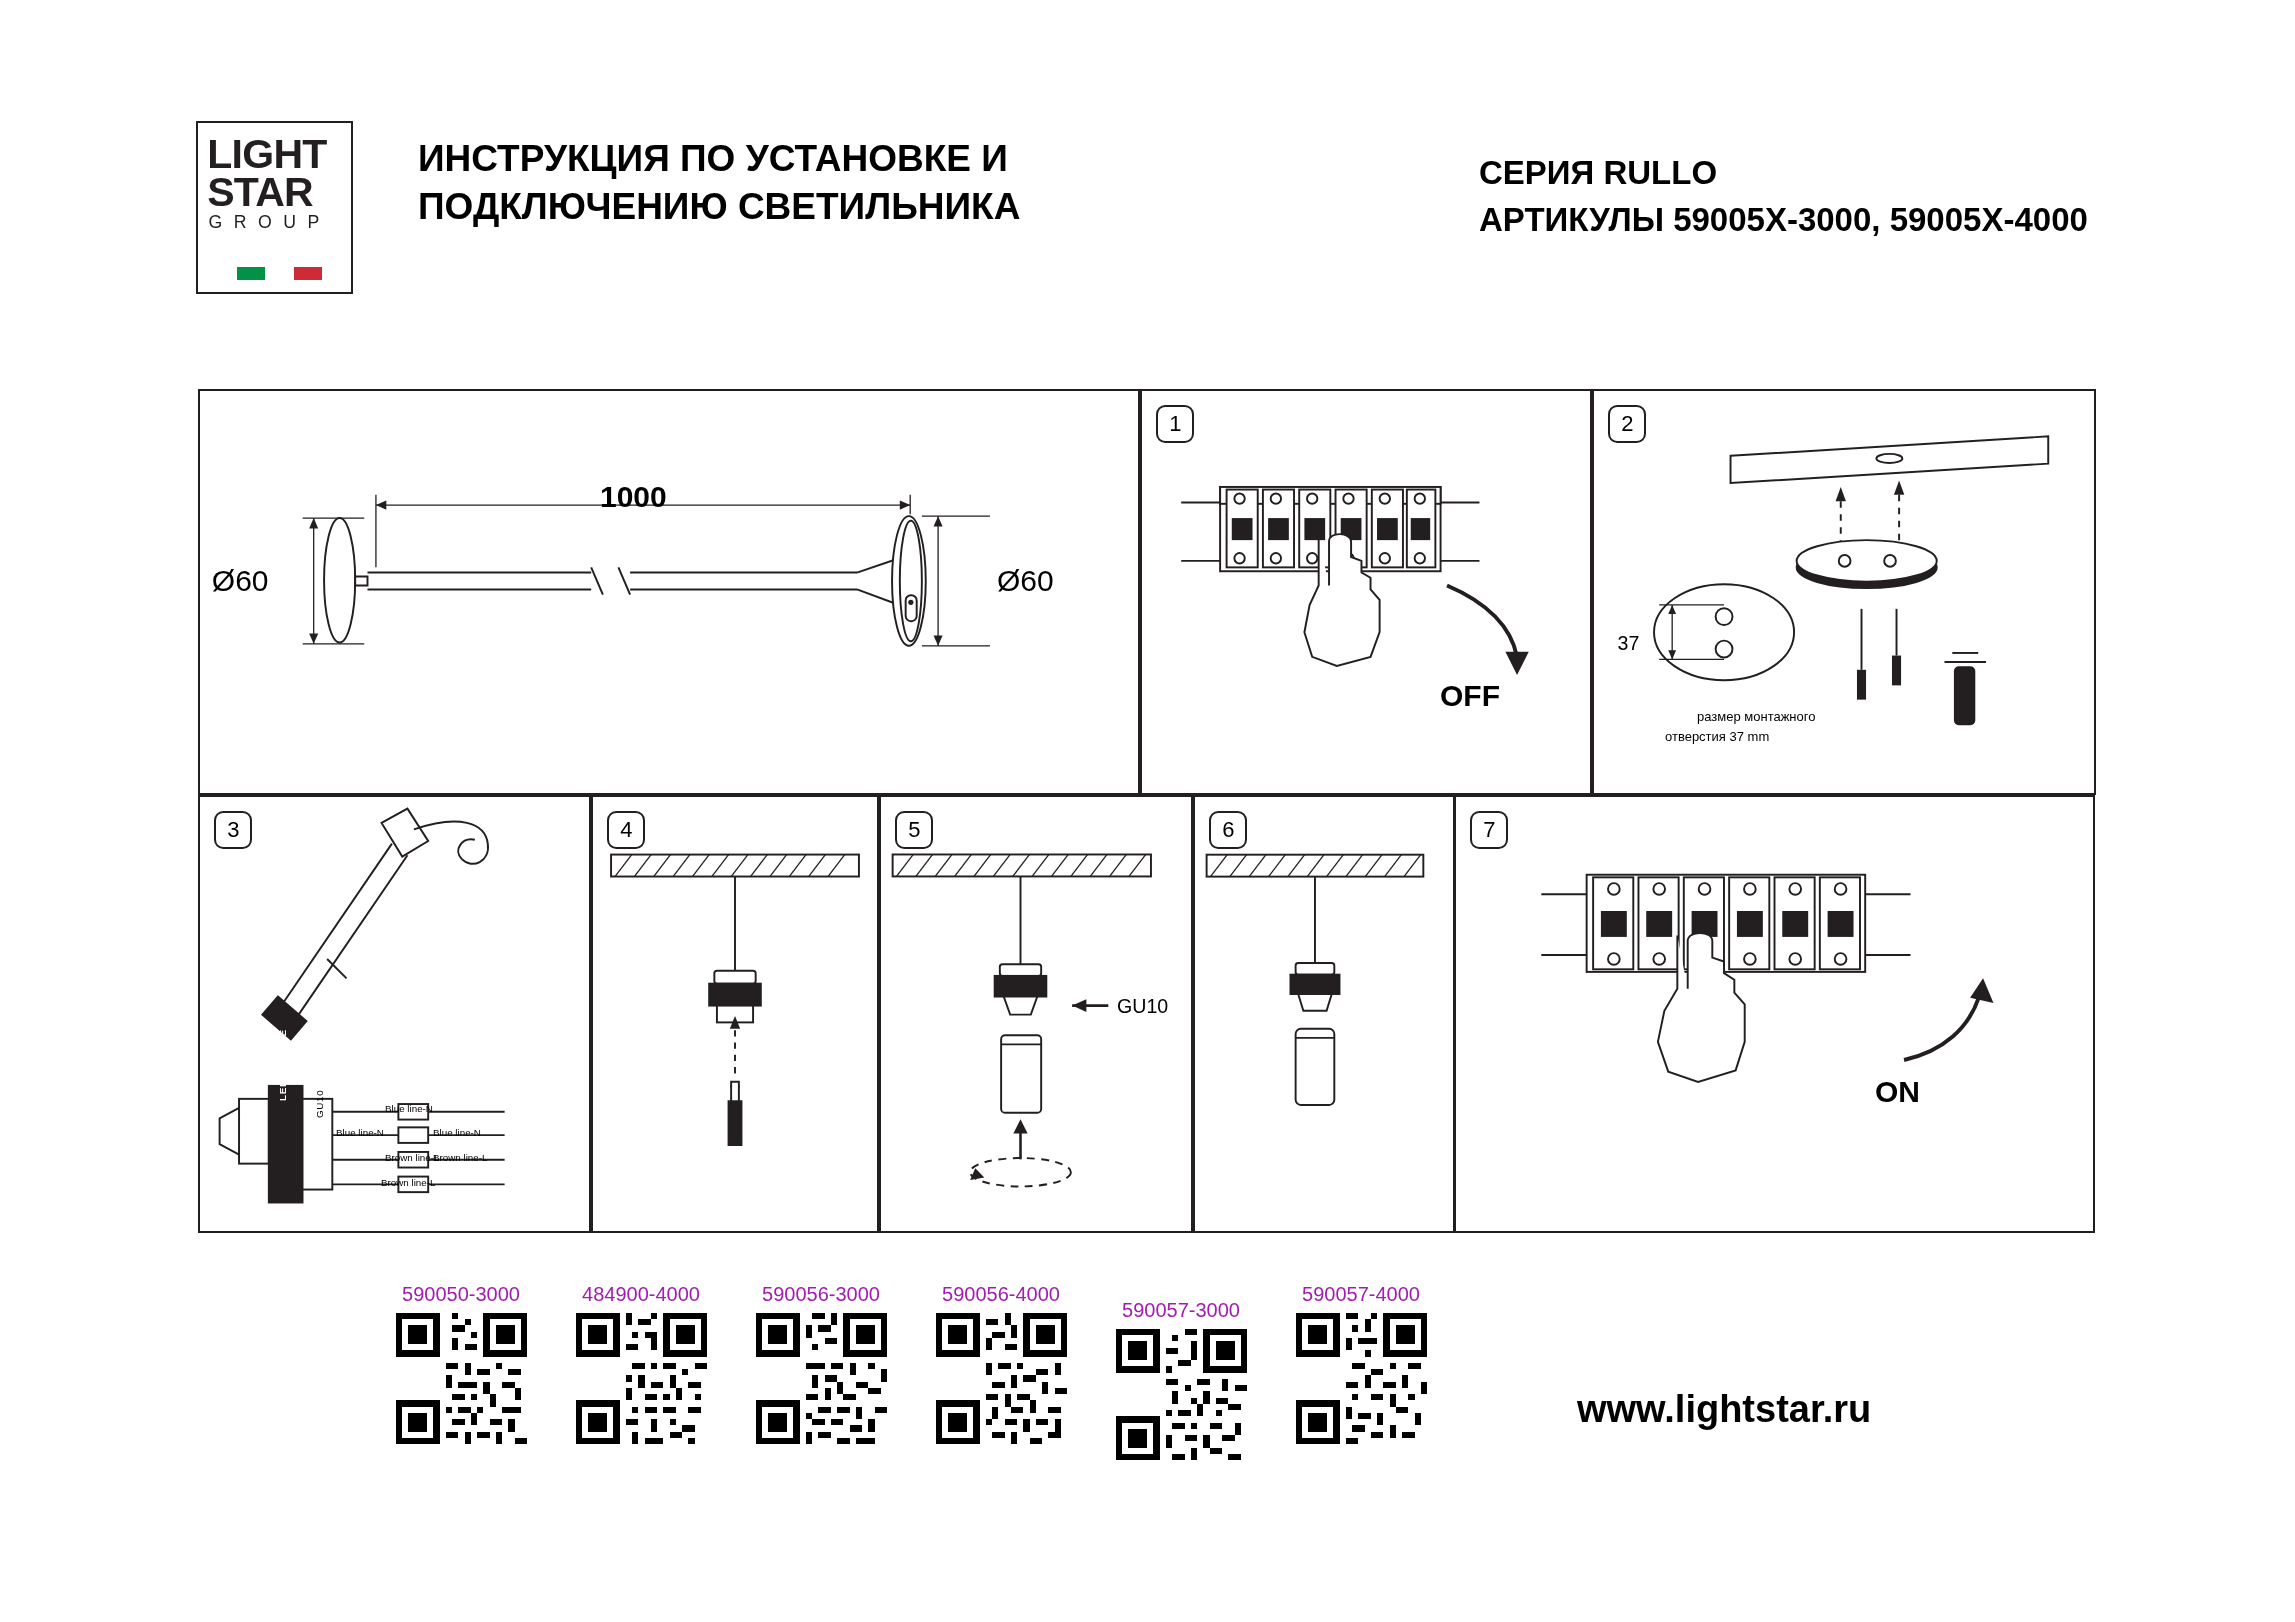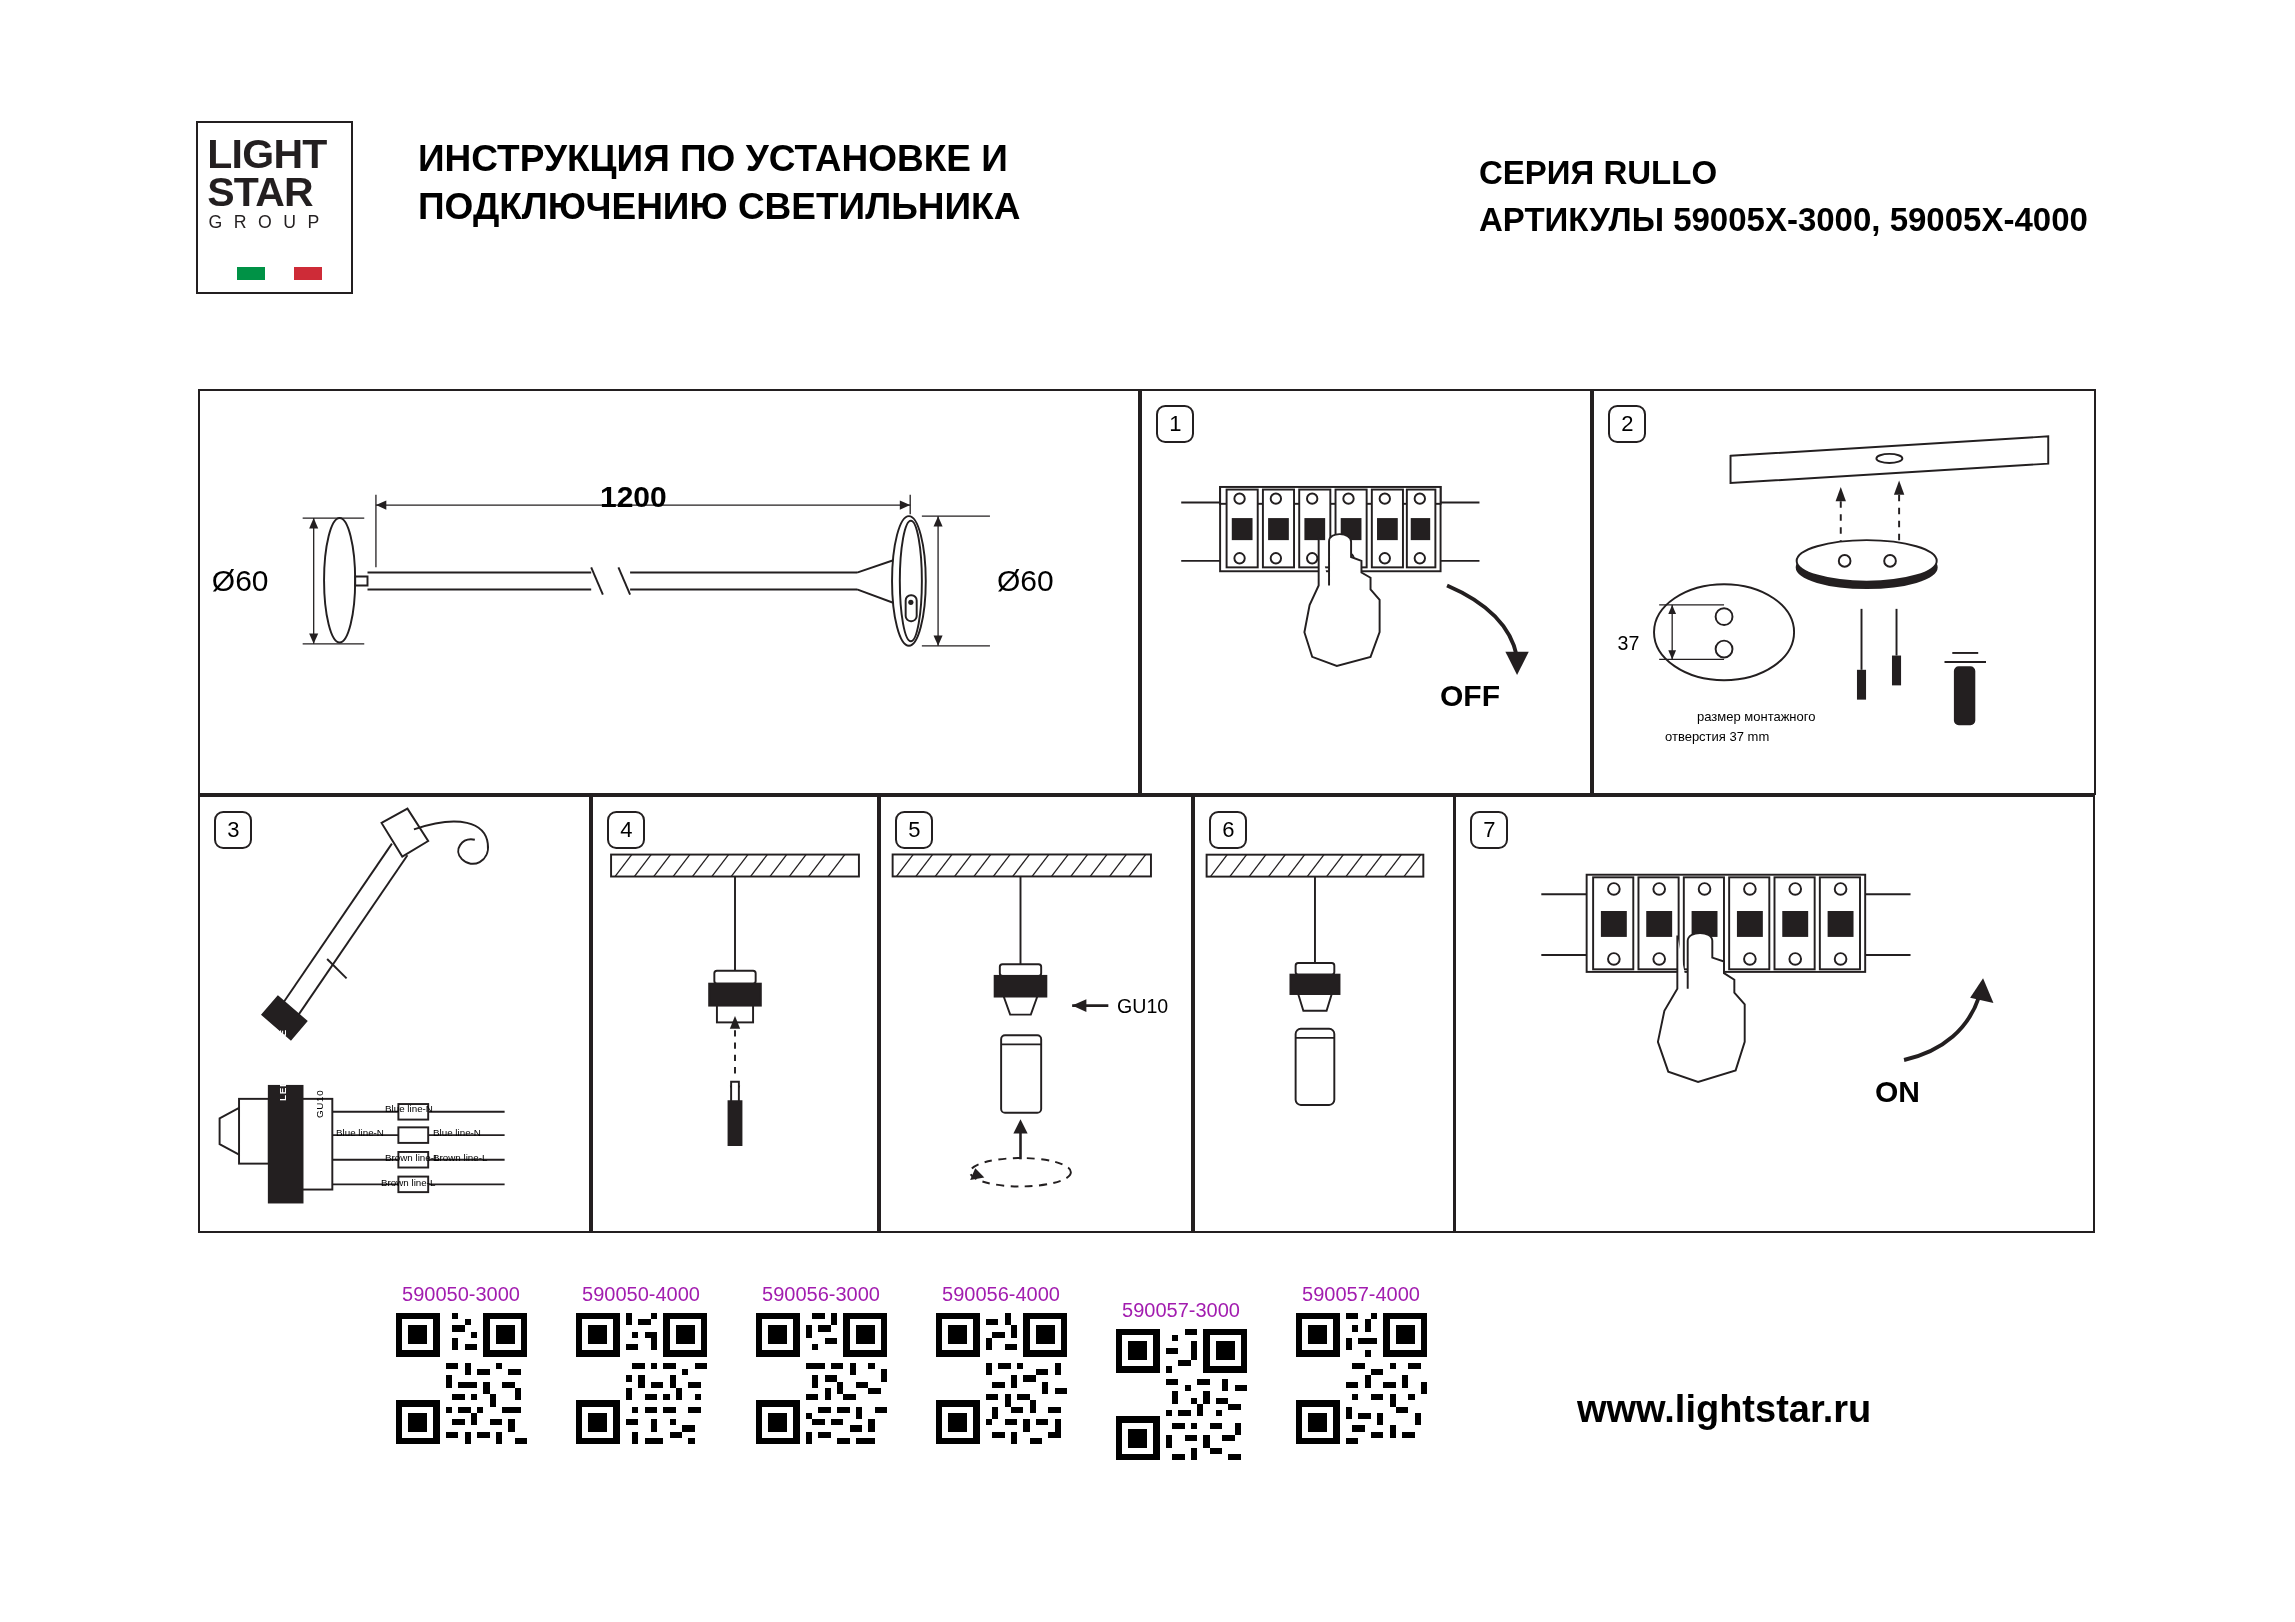--- a/index.html
+++ b/index.html
@@ -259,21 +259,21 @@
         <path d="M268 176 l16 -7 l0 14 z" fill="#231f20" stroke="none"></path>
         <path d="M1092 176 l-16 -7 l0 14 z" fill="#231f20" stroke="none"></path>
 
         <path d="M1110 193 L1215 193"></path>
         <path d="M1110 393 L1215 393"></path>
         <path d="M1135 193 L1135 393"></path>
         <path d="M1135 193 l-7 16 l14 0 z" fill="#231f20" stroke="none"></path>
         <path d="M1135 393 l-7 -16 l14 0 z" fill="#231f20" stroke="none"></path>
       </g>
     </svg>
-    <div class="lbl big bold" style="left:400px; top:89px;">1200</div>
+    <div class="lbl big bold" style="left:400px; top:89px;">1000</div>
     <div class="lbl big" style="left:11.8px; top:173px;">Ø60</div>
     <div class="lbl big" style="left:797px; top:173px;">Ø60</div>
   </div>
 
   <div class="panel" id="p1">
     <div class="badge">1</div>
     <svg class="svgfill" viewBox="0 0 690 620">
       <g stroke="#231f20" fill="none" stroke-width="3">
 
         <rect x="120" y="148" width="340" height="130" fill="#fff"></rect>
@@ -642,21 +642,21 @@
           <rect x="11" y="19" width="1" height="2"></rect>
             <rect x="13" y="19" width="2" height="1"></rect>
           <rect x="16" y="19" width="1" height="2"></rect>
             <rect x="19" y="20" width="2" height="1"></rect>
         </g>
       </svg>
     </div>
   </div>
 
   <div class="qr-item" style="left:363px; top:0;">
-    <div class="qr-caption">590050-4000</div>
+    <div class="qr-caption">484900-4000</div>
     <div class="qr-code">
       <svg viewBox="0 0 21 21" width="131" height="131" shape-rendering="crispEdges">
         <rect width="21" height="21" fill="#fff"></rect>
         <g fill="#000">
           <rect x="0" y="0" width="7" height="1"></rect>
             <rect x="0" y="6" width="7" height="1"></rect>
           <rect x="0" y="0" width="1" height="7"></rect>
             <rect x="6" y="0" width="1" height="7"></rect>
           <rect x="2" y="2" width="3" height="3"></rect>
           <rect x="14" y="0" width="7" height="1"></rect>

